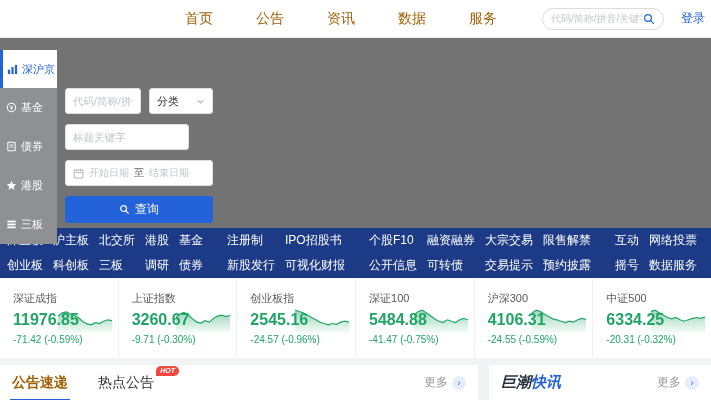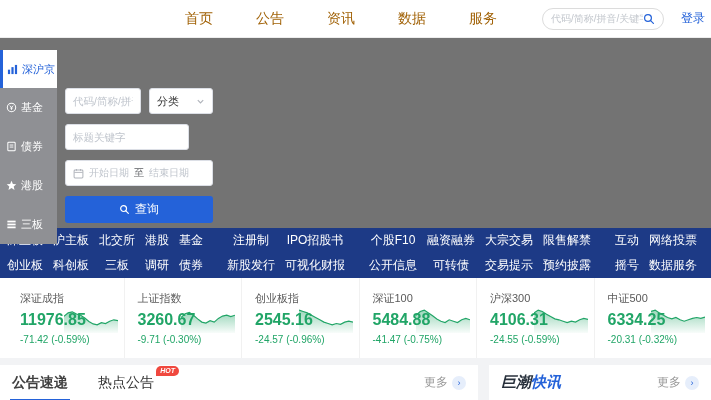--- a/index.html
+++ b/index.html
@@ -41,41 +41,41 @@
   .date-sep { font-size:10px; color:#606266; }
   .submit-btn { width:148px; height:27px; background:#2462d9; color:#fff; border:none; border-radius:3px;
     font-size:12px; display:flex; align-items:center; justify-content:center; gap:5px; cursor:pointer;
     font-family:inherit; }
 
   
   .mega { height:50px; background:#1d3a86; display:flex; align-items:center; color:#fff;
     font-size:12px; padding-left:2px; overflow:hidden; white-space:nowrap; }
   .mega-group { display:flex; }
   .mega-col { display:flex; flex-direction:column; justify-content:center; gap:8px;
-    padding:0 5px; text-align:center; }
+    padding:0 5px; }
   .mega-link { cursor:pointer; }
   .mega-divider { width:1px; height:28px; background:rgba(255,255,255,0.28); margin:0 7px; align-self:center; }
 
   
   .indices { height:80px; display:flex; background:#fff; }
   .index-card { flex:1; display:flex; align-items:center; padding:0 6px 0 13px;
     border-left:1px solid #f1f1f1; cursor:pointer; overflow:hidden; }
-  .index-card:first-child { border-left:none; padding-left:20px; }
+  .index-card:first-child { border-left:none; padding-left:13px; }
   .index-info { flex:1; min-width:0; }
   .index-name { font-size:11px; color:#595959; margin-bottom:5px; white-space:nowrap; }
   .index-value { font-size:16px; font-weight:bold; color:#21a567; margin-bottom:5px; white-space:nowrap; }
   .index-change { font-size:10px; color:#21a567; white-space:nowrap; }
   .index-spark { width:54px; height:30px; flex:none; }
 
   
   .bottom { height:42px; background:#f2f3f5; padding-top:7px; display:flex; gap:11px; }
   .panel { background:#fff; height:35px; display:flex; align-items:center; padding:0 12px; }
   .panel-left { width:478px; }
   .panel-right { flex:1;justify-content:flex-end; }
-  .tab-active { color:#404040; font-weight:bold; font-size:14px; position:relative; cursor:pointer; }
+  .tab-active { color:#a16207; font-weight:bold; font-size:14px; position:relative; cursor:pointer; }
   .tab-active::after { content:""; position:absolute; left:-2px; right:-2px; bottom:-10px;
     height:3px; background:#2462d9; }
   .tab-hot { margin-left:30px; color:#333; font-size:14px; position:relative; cursor:pointer; }
   .hot-badge { position:absolute; top:-8px; right:-25px; background:#f0483e; color:#fff; font-size:7px;
     font-style:italic; font-weight:bold; padding:1.5px 4px; border-radius:7px 7px 7px 0; }
   .more { margin-left:auto; color:#999; font-size:12px; display:flex; align-items:center; gap:4px; cursor:pointer; }
   .more-circle { width:14px; height:14px; border-radius:50%; background:#e6eefb; color:#2462d9;
     font-size:9px; display:flex; align-items:center; justify-content:center; }
   .brand-title { font-size:15px; font-weight:bold; font-style:italic; white-space:nowrap; }
   .brand-p1 { color:#28313c; }

